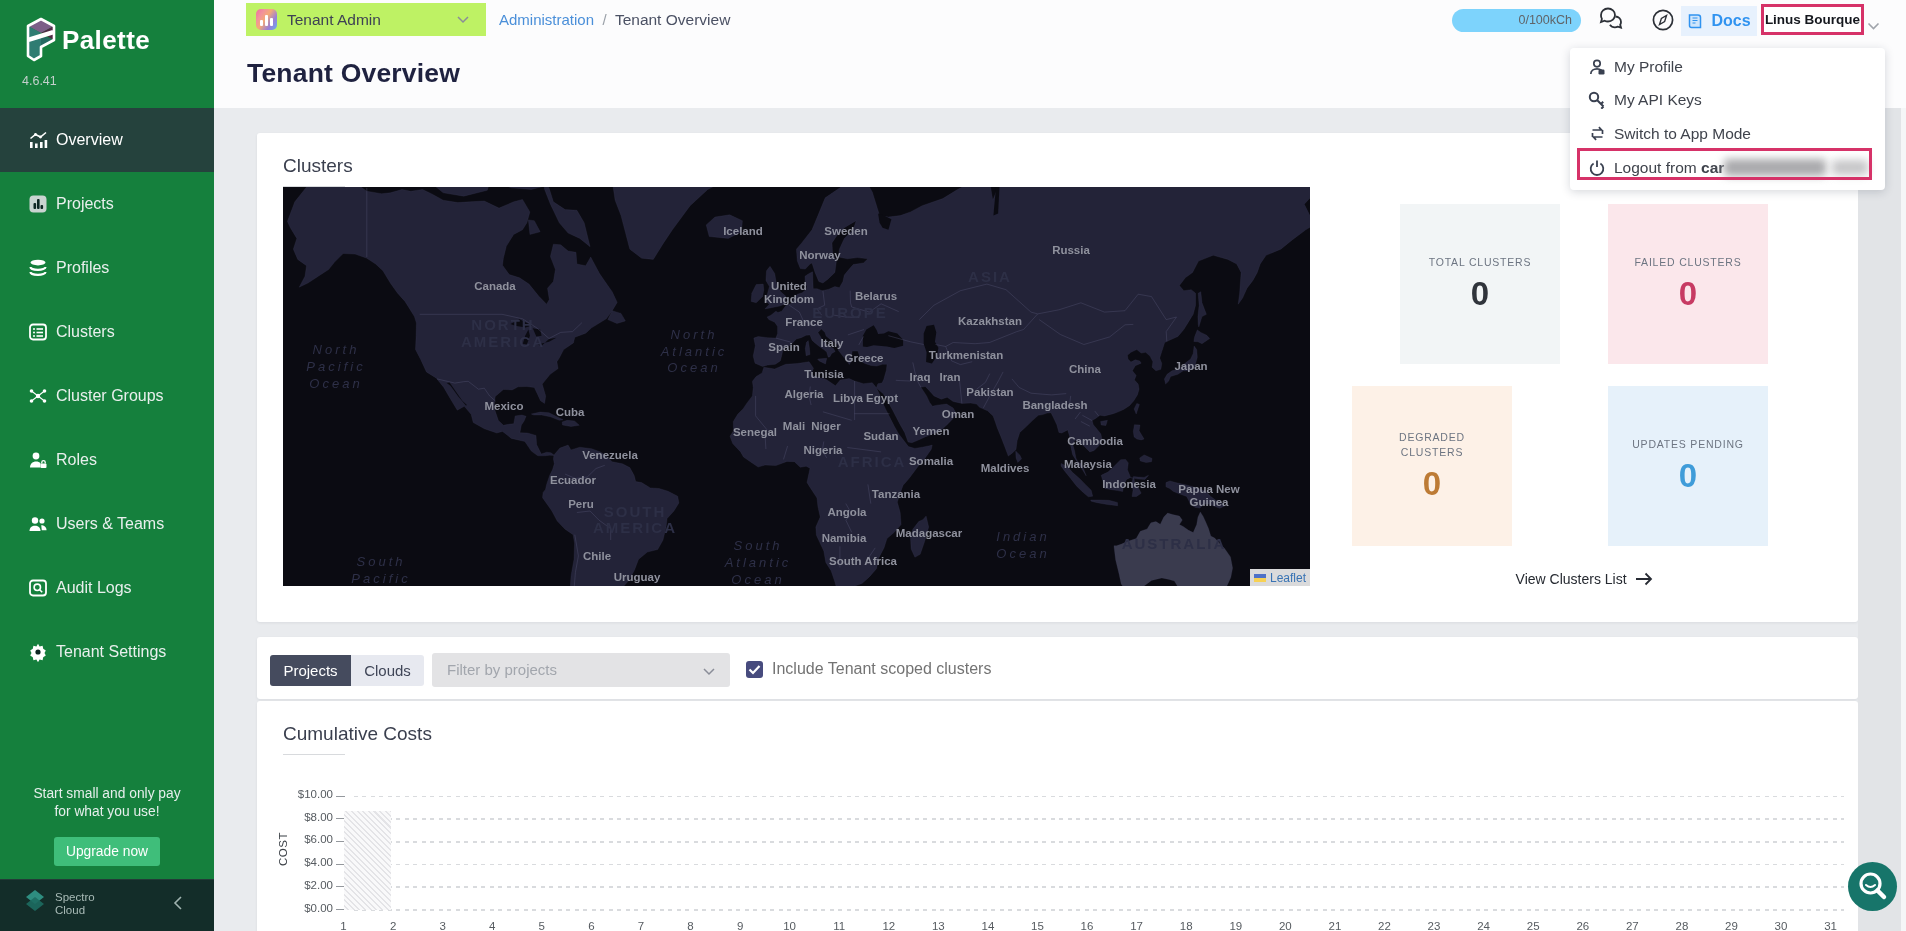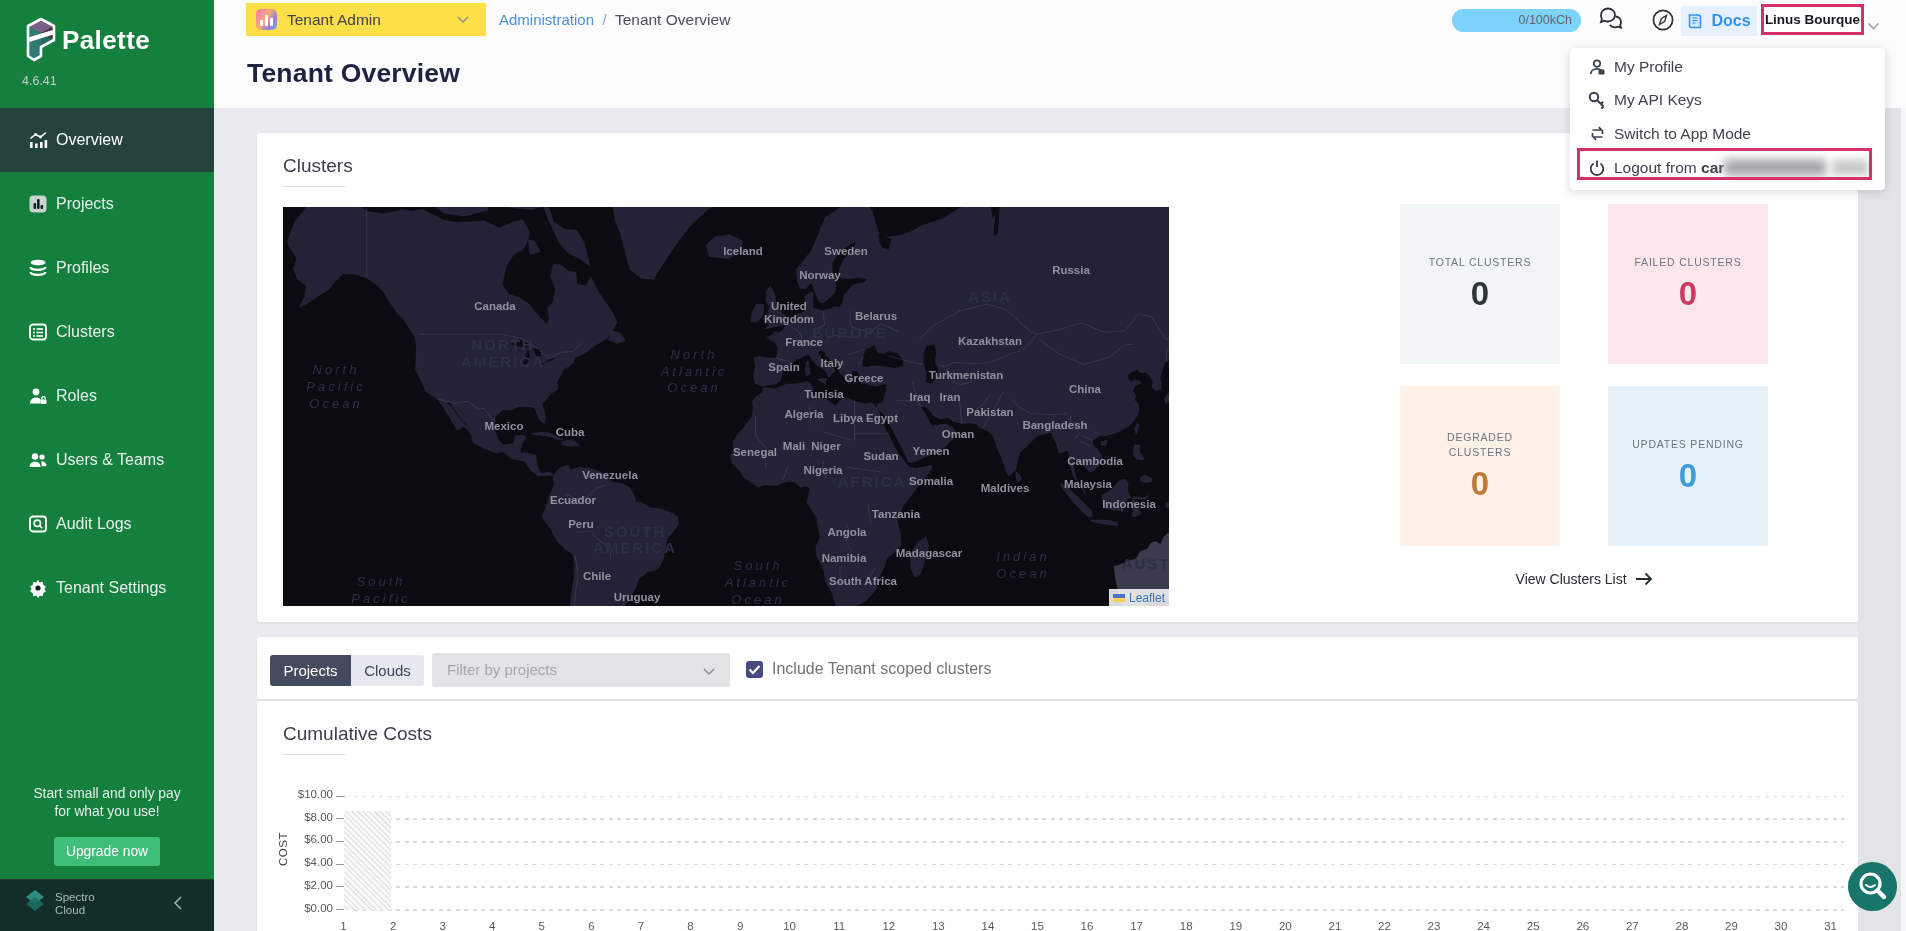--- a/index.html
+++ b/index.html
@@ -9,48 +9,48 @@
 .nit{height:64px;display:flex;align-items:center;color:#e9efed;font-size:16px}
 .nit.act{background:#25423d;color:#fff}
 .nit .ic{width:20px;height:20px;margin-left:28px;margin-right:8px;flex:none}
 .nit span{margin-left:0}
 #promo{position:absolute;left:0;bottom:65px;width:214px;text-align:center;color:#e6eeec}
 #promo .t{font-size:13.8px;line-height:18px;margin-bottom:16px}
 #upg{display:inline-block;background:#3fbe7a;color:#fff;font-size:13.8px;padding:7px 12px;border-radius:3px}
 #sbot{position:absolute;left:0;bottom:0;width:214px;height:52px;background:#132d29;border-top:1px solid rgba(255,255,255,.07)}
 
 #top{position:absolute;left:214px;top:0;width:1692px;height:40px;background:#fcfcfd;z-index:5}
-#psel{position:absolute;left:32px;top:3px;width:240px;height:33px;background:#fde047;display:flex;align-items:center}
+#psel{position:absolute;left:32px;top:3px;width:240px;height:33px;background:#bef264;display:flex;align-items:center}
 #psel .pic{width:21px;height:21px;border-radius:5px;margin-left:10px;background:linear-gradient(125deg,#ee6e9f 0%,#f1939b 25%,#f5aa76 45%,#9a7fd6 72%,#64aef0 100%);position:relative}
 #psel .pic i{position:absolute;bottom:4px;width:2.5px;background:#fff;border-radius:1px}
 #psel .txt{margin-left:10px;font-size:15.5px;color:#3e4254}
 #psel svg{position:absolute;right:16px;top:12px}
 #crumb{position:absolute;left:285px;top:11px;font-size:15px;color:#9aa0a8}
 #crumb a{color:#4a8fd9;text-decoration:none}
 #crumb b{color:#4b5164;font-weight:400;font-size:15.5px}
 #pill{position:absolute;right:325px;top:9px;width:129px;height:23px;background:#7dd3fc;border-radius:12px;font-size:12.5px;color:#606468;text-align:right;line-height:23px;padding-right:9px}
 #docs{position:absolute;right:149px;top:6px;width:76px;height:30px;background:#e7f1fd;display:flex;align-items:center;justify-content:center;gap:7px;color:#3093f0;font-size:16px;font-weight:700}
 #uname{position:absolute;right:42px;top:4px;width:103px;height:31px;border:3px solid #d63268;background:#fff;display:flex;align-items:center;justify-content:center;font-size:13.5px;font-weight:700;color:#15181e;white-space:nowrap}
 
 #phead{position:absolute;left:214px;top:40px;width:1692px;height:68px;background:#fcfcfd}
 #phead h1{position:absolute;left:33px;top:18px;font-size:26.5px;color:#1f2240;letter-spacing:.2px}
 
 .card{position:absolute;background:#fff;border-radius:3px;box-shadow:0 1px 3px rgba(40,50,60,.08)}
 #c1{left:257px;top:133px;width:1601px;height:489px}
 #c1 h2,#c3 h2{position:absolute;left:26px;top:22px;font-size:19px;color:#3a3f4e;font-weight:400}
 .hr{position:absolute;left:26px;top:53px;width:62px;height:1px;background:#d8dadd}
-#map{position:absolute;left:26px;top:74px;width:886px;height:399px;overflow:hidden}
+#map{position:absolute;left:26px;top:54px;width:1027px;height:399px;overflow:hidden}
 #leaf{position:absolute;right:0;bottom:0;height:17px;background:rgba(255,255,255,.85);display:flex;align-items:center;padding:0 4px;font-size:12px;color:#3873b4}
 #leaf .flag{width:12px;height:8px;margin-right:4px;background:linear-gradient(#4e71c8 0 50%,#f7d154 50% 100%)}
 .stat{position:absolute;width:160px;height:160px;display:flex;flex-direction:column;align-items:center;justify-content:center;text-align:center}
 .stat .lb{font-size:10.5px;letter-spacing:.8px;color:#6d7582;line-height:15px;margin-bottom:5px}
 .stat .nm{font-size:33px;font-weight:700}
 #s1{left:1143px;top:71px;background:#f2f5f6}#s1 .nm{color:#30343b}
 #s2{left:1351px;top:71px;background:#fbe7eb}#s2 .nm{color:#c73b63}
-#s3{left:1143px;top:253px;background:#fdf1e7}#s3 .nm{color:#bd7b35}
+#s3{left:1095px;top:253px;background:#fdf1e7}#s3 .nm{color:#bd7b35}
 #s4{left:1351px;top:253px;background:#e6f1fa}#s4 .nm{color:#3f9cd9}
 #vcl{position:absolute;left:1178px;top:437px;width:300px;text-align:center;font-size:14px;color:#262a31}
 #c2{left:257px;top:637px;width:1601px;height:62px}
 .tab{position:absolute;top:18px;height:31px;line-height:31px;text-align:center;font-size:15px}
 #tb1{left:13px;width:81px;background:#454b5e;color:#fff;border-radius:3px 0 0 3px}
 #tb2{left:94px;width:73px;background:#e7e9f0;color:#3f4557;border-radius:0 3px 3px 0}
 #fsel{position:absolute;left:175px;top:16px;width:298px;height:34px;background:#e3e3e5;border-radius:3px;color:#a2a6ad;font-size:15px;line-height:34px;padding-left:15px}
 #chk{position:absolute;left:489px;top:24px;width:17px;height:17px;background:#474b7e;border-radius:3px}
 #chkl{position:absolute;left:515px;top:16px;font-size:16px;color:#737373;line-height:31px}
 #c3{left:257px;top:701px;width:1601px;height:260px}
@@ -126,20 +126,31 @@
         <span class="ic"><svg class="" width="20" height="20" viewBox="0 0 20 20" fill="none">
             <rect x="2" y="2.5" width="16" height="15" rx="3" stroke="#ffffff" stroke-width="1.8"></rect>
             <circle cx="6" cy="7" r="1" fill="#ffffff"></circle>
             <rect x="8.5" y="6.2" width="6.5" height="1.6" fill="#ffffff"></rect>
             <circle cx="6" cy="10.5" r="1" fill="#ffffff"></circle>
             <rect x="8.5" y="9.7" width="6.5" height="1.6" fill="#ffffff"></rect>
             <circle cx="6" cy="14" r="1" fill="#ffffff"></circle>
             <rect x="8.5" y="13.2" width="6.5" height="1.6" fill="#ffffff"></rect>
           </svg></span>
         <span>Clusters</span>
+      </div>
+      <div class="nit ">
+        <span class="ic"><svg class="" width="20" height="20" viewBox="0 0 20 20" fill="none">
+            <circle cx="10" cy="10" r="2.2" fill="#ffffff"></circle>
+            <circle cx="3.5" cy="5" r="1.8" fill="#ffffff"></circle>
+            <circle cx="16.5" cy="5" r="1.8" fill="#ffffff"></circle>
+            <circle cx="3.5" cy="15" r="1.8" fill="#ffffff"></circle>
+            <circle cx="16.5" cy="15" r="1.8" fill="#ffffff"></circle>
+            <path d="M10 10 L3.5 5 M10 10 L16.5 5 M10 10 L3.5 15 M10 10 L16.5 15" stroke="#ffffff" stroke-width="1.1"></path>
+          </svg></span>
+        <span>Cluster Groups</span>
       </div>
       <div class="nit ">
         <span class="ic"><svg class="" width="20" height="20" viewBox="0 0 20 20" fill="none">
             <circle cx="8" cy="6" r="3.4" fill="#ffffff"></circle>
             <path d="M2 17.5 C2 13.5 5 11.5 8 11.5 C10 11.5 11.5 12.2 12.5 13.2 L12.5 17.5 Z" fill="#ffffff"></path>
             <rect x="12.5" y="13.5" width="6" height="4.5" rx="1" fill="#ffffff"></rect>
             <path d="M13.8 13.5 v-1.2 a1.7 1.7 0 0 1 3.4 0 v1.2" stroke="#ffffff" stroke-width="1.3"></path>
           </svg></span>
         <span>Roles</span>
       </div>

